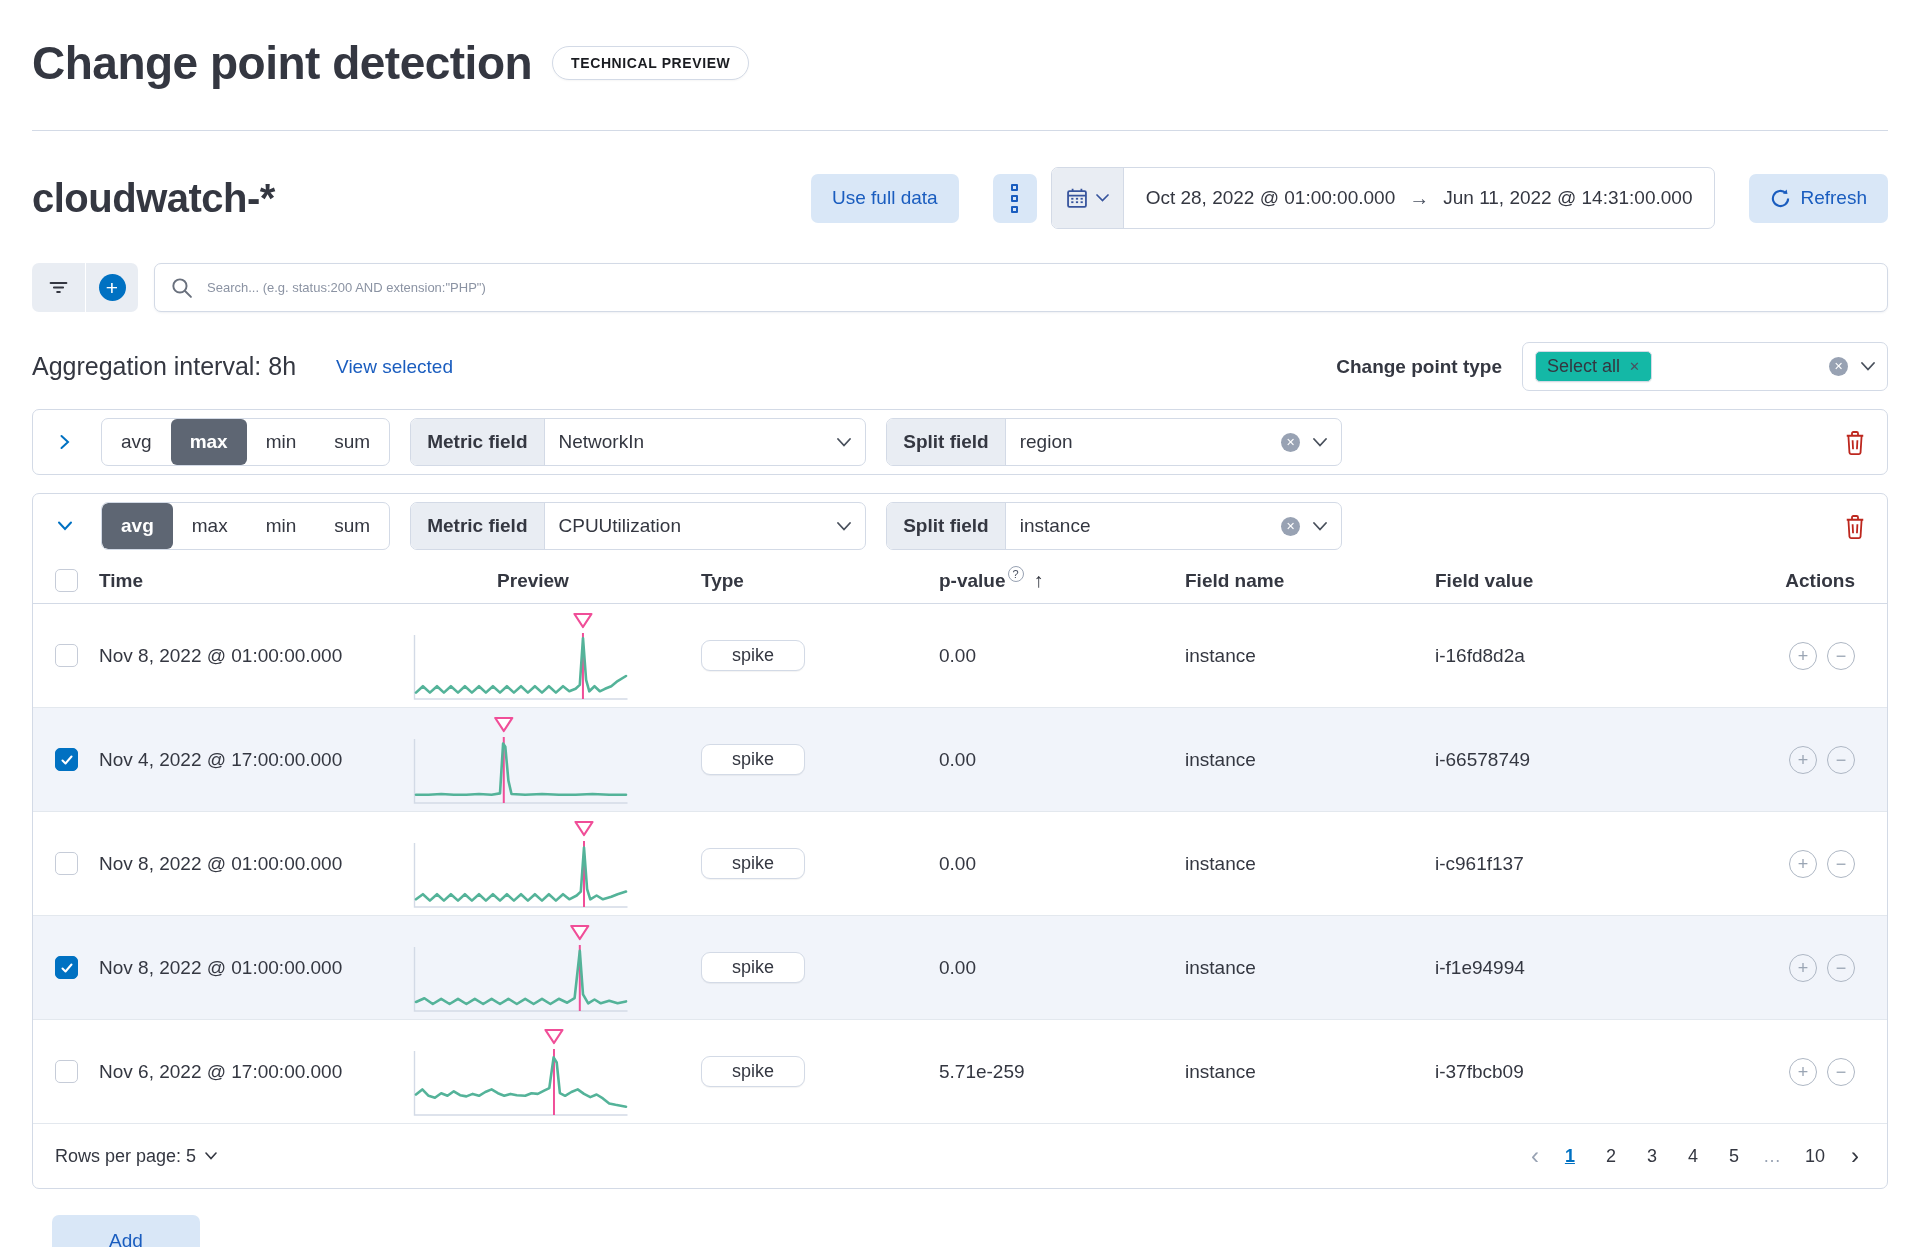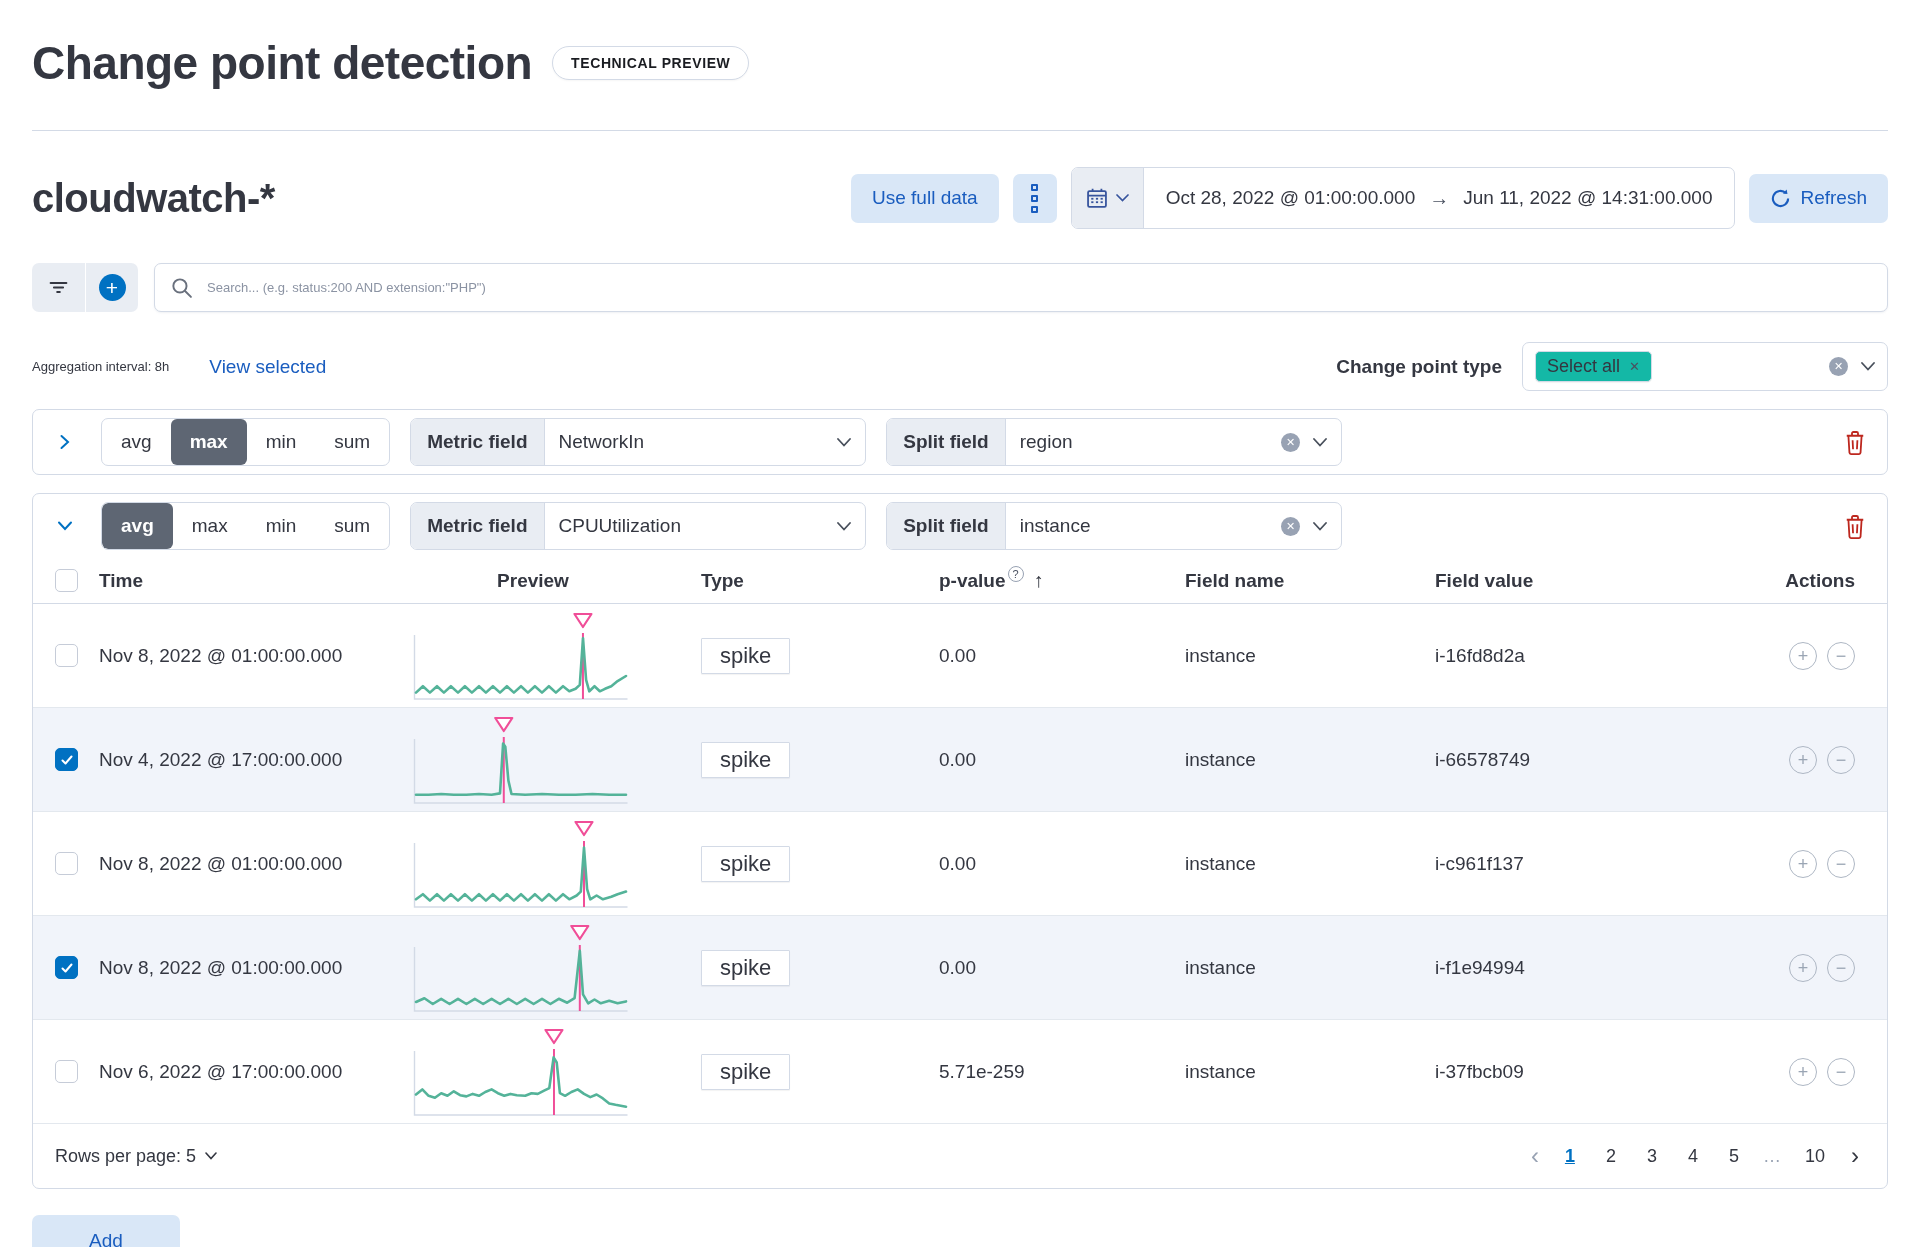--- a/index.html
+++ b/index.html
@@ -18,42 +18,42 @@
 
   
   .page-header{display:flex;align-items:center;gap:20px;padding:36px 0 40px 0;border-bottom:1px solid var(--border);}
   .page-title{font-size:46px;font-weight:700;letter-spacing:-0.5px;margin:0;}
   .tech-badge{border:1px solid var(--border);border-radius:20px;padding:8px 18px;font-size:14px;font-weight:700;letter-spacing:0.6px;color:#1a1c21;background:#fff;box-shadow:0 1px 2px rgba(0,0,0,0.04);}
 
   
   .index-row{display:flex;align-items:center;justify-content:space-between;margin-top:36px;}
   .index-title{font-size:40px;font-weight:700;margin:0;letter-spacing:-0.5px;}
   .toolbar{display:flex;align-items:center;gap:14px;}
-  .btn-light{display:flex;align-items:center;gap:9px;background:var(--button-bg);color:var(--button-text);border:none;border-radius:7px;height:49px;padding:0 21px;font-size:19px;font-weight:500;font-family:inherit;cursor:pointer;}
+  .btn-light{display:flex;align-items:center;gap:9px;background:var(--button-bg);color:var(--button-text);border:none;border-radius:7px;height:49px;padding:0 21px;font-size:19px;font-weight:500;font-family:inherit;cursor:pointer;margin-left:20px;}
   .kebab-btn{width:44px;justify-content:center;padding:0;flex-direction:column;gap:4px;}
   .kebab-sq{width:7px;height:7px;border:2px solid var(--button-text);border-radius:1px;}
   .datepicker{display:flex;align-items:stretch;height:62px;border:1px solid var(--border);border-radius:7px;background:#fff;overflow:hidden;}
   .datepicker .cal-seg{display:flex;align-items:center;gap:8px;background:#e9edf3;padding:0 14px;border-right:1px solid var(--border);cursor:pointer;}
   .datepicker .dates{display:flex;align-items:center;gap:14px;padding:0 22px;}
   .date-text{white-space:nowrap;}
   .date-arrow{color:#4a5160;font-size:20px;}
 
   
   .search-row{display:flex;align-items:center;gap:16px;margin-top:34px;}
   .filter-group{display:flex;align-items:center;background:#e9edf3;border-radius:7px;height:49px;overflow:hidden;}
   .filter-btn{width:53px;height:49px;display:flex;align-items:center;justify-content:center;background:transparent;border:none;cursor:pointer;}
   .filter-btn + .filter-btn{border-left:1px solid #fff;}
   .plus-circle{width:27px;height:27px;border-radius:50%;background:var(--accent);color:#fff;display:flex;align-items:center;justify-content:center;font-size:21px;line-height:1;font-weight:400;}
   .search-box{flex:1;display:flex;align-items:center;gap:12px;height:49px;border:1px solid var(--border);border-radius:7px;background:#fff;padding:0 16px;box-shadow:0 1px 2px rgba(152,162,179,0.15);}
   .search-box input{border:none;outline:none;flex:1;font-size:13px;font-family:inherit;color:var(--text);background:transparent;}
   .search-box input::placeholder{color:#8b93a3;}
 
   
   .meta-row{display:flex;align-items:center;margin-top:30px;}
-  .agg-interval{font-size:13px;}
+  .agg-interval{font-size:25px;}
   .view-selected{color:var(--button-text);margin-left:40px;font-weight:500;cursor:pointer;}
   .meta-spacer{flex:1;}
   .cpt-label{font-weight:700;margin-right:20px;}
   .cpt-select{display:flex;align-items:center;width:366px;height:49px;border:1px solid var(--border);border-radius:7px;background:#fff;padding:0 12px;cursor:pointer;}
   .pill{display:flex;align-items:center;gap:9px;border:1px solid var(--border);border-radius:5px;background:#14b8a6;box-shadow:0 1px 1px rgba(0,0,0,0.05);padding:4px 11px;font-size:18px;}
   .pill .x{font-size:13px;color:#4a5160;}
   .cpt-select .right-icons{margin-left:auto;display:flex;align-items:center;gap:13px;}
   .clear-circle{width:19px;height:19px;border-radius:50%;background:#98a2b3;color:#fff;display:flex;align-items:center;justify-content:center;font-size:11px;line-height:1;}
 
   
@@ -82,21 +82,21 @@
   .c-pvalue{padding-left:40px;}
   .c-fieldname{padding-left:40px;}
   .c-fieldvalue{padding-left:40px;}
   .c-actions{justify-content:flex-end;padding-right:32px;gap:10px;}
   .th-preview{justify-content:center;}
   .th-actions{justify-content:flex-end;padding-right:32px;}
   .checkbox{width:23px;height:23px;border:1px solid #c6ccd8;border-radius:5px;background:#fff;display:flex;align-items:center;justify-content:center;cursor:pointer;}
   .checkbox.checked{background:var(--accent);border-color:var(--accent);}
   .help-circle{display:inline-flex;align-items:center;justify-content:center;width:16px;height:16px;border:1px solid #98a2b3;border-radius:50%;font-size:11px;font-weight:400;color:#4a5160;position:relative;top:-7px;margin-left:2px;}
   .sort-arrow{margin-left:10px;font-weight:400;font-size:20px;}
-  .badge-type{border:1px solid var(--border);border-radius:1px;background:#fff;box-shadow:0 1px 1px rgba(0,0,0,0.05);padding:4px 18px;font-size:22px;}
+  .badge-type{border:1px solid var(--border);border-radius:9px;background:#fff;box-shadow:0 1px 1px rgba(0,0,0,0.05);padding:4px 30px;font-size:18px;}
   .action-icon{width:28px;height:28px;border:1.6px solid #aeb7c4;border-radius:50%;color:#9aa5b4;display:flex;align-items:center;justify-content:center;font-size:18px;line-height:1;cursor:pointer;background:#fff0;}
   .spark{display:block;}
 
   
   .pagination-row{display:flex;align-items:center;justify-content:space-between;height:64px;padding:0 24px 0 22px;}
   .rows-per-page{display:flex;align-items:center;gap:9px;font-size:18px;cursor:pointer;}
   .pages{display:flex;align-items:center;gap:13px;font-size:18px;}
   .page-chev{background:none;border:none;font-size:24px;color:#98a2b3;cursor:pointer;padding:0 4px;font-family:inherit;line-height:1;}
   .page-chev.next{color:var(--text);}
   .page-num{padding:2px 9px;cursor:pointer;color:var(--text);font-weight:500;}

